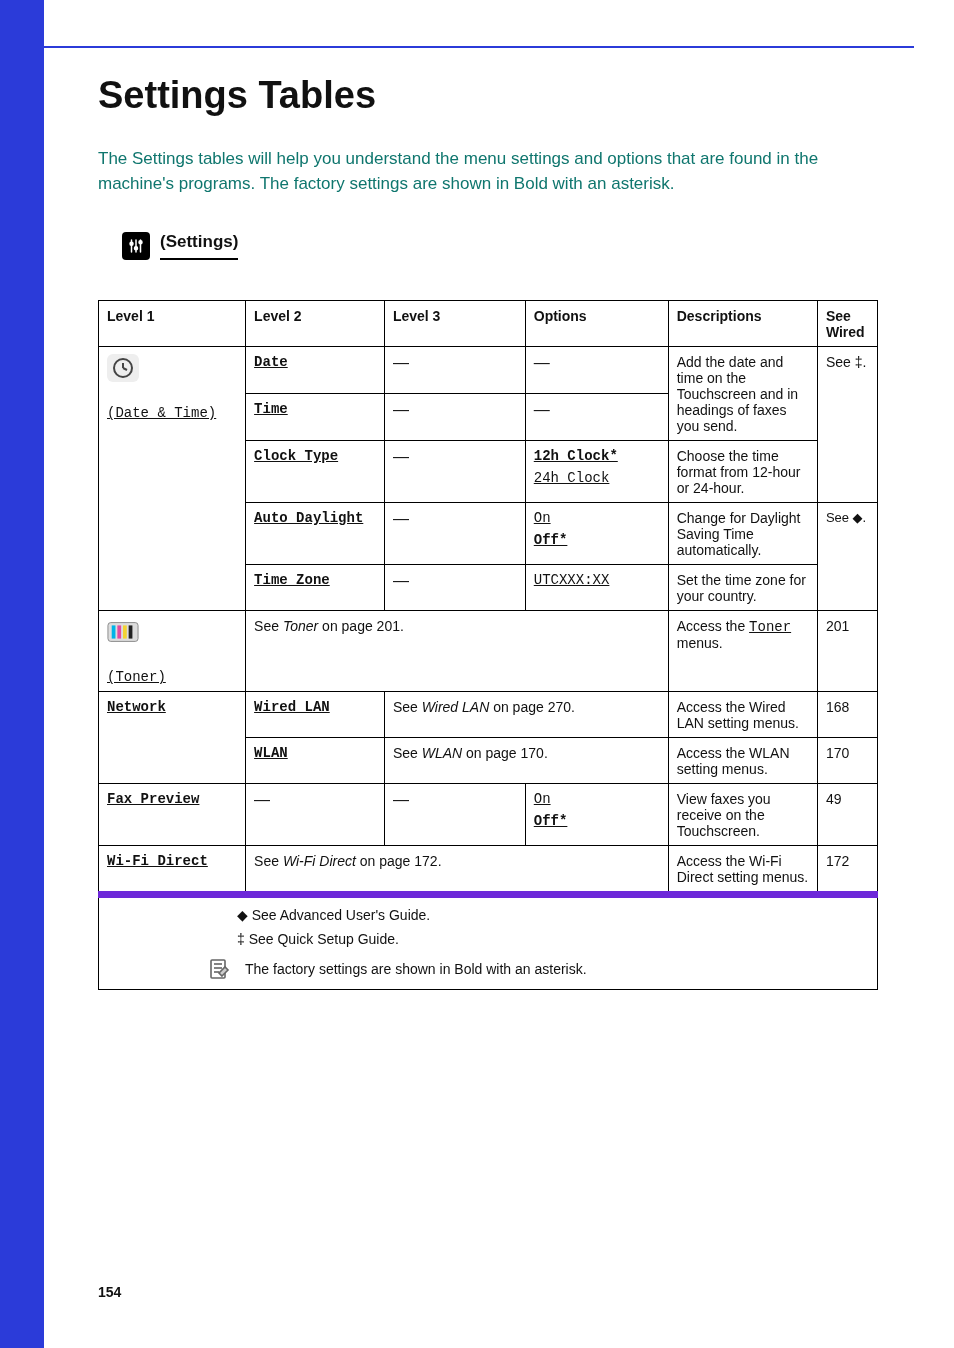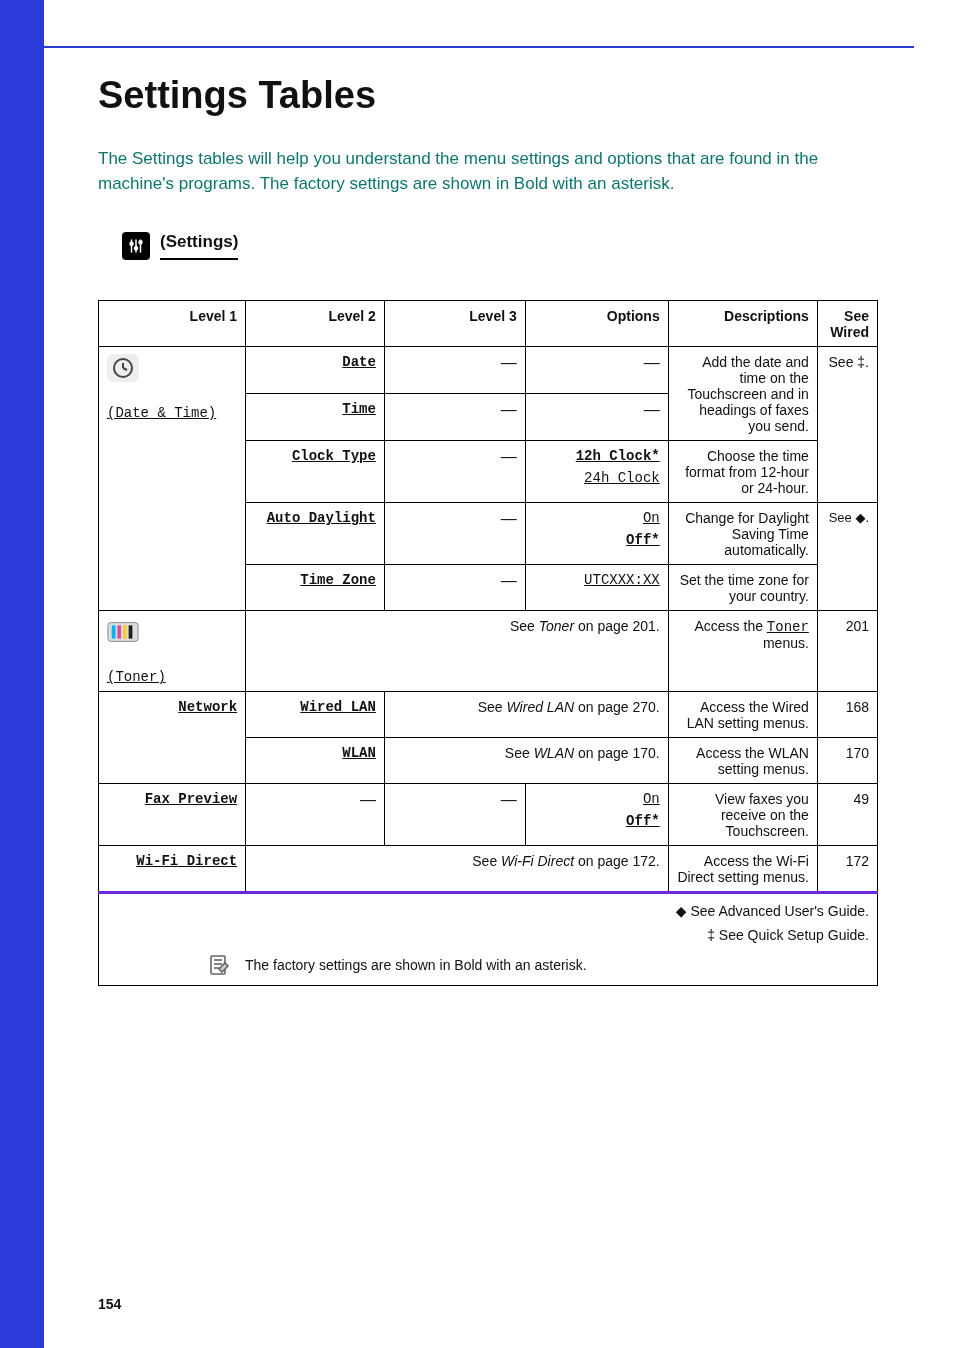--- a/index.html
+++ b/index.html
@@ -48,21 +48,21 @@
   table.settings {
     width: 100%;
     border-collapse: collapse;
     font-size: 14px;
     color: #111;
   }
   table.settings th, table.settings td {
     border: 1px solid #000;
     padding: 7px 8px 6px 8px;
     vertical-align: top;
-    text-align: right;
+    text-align: left;
   }
   table.settings th { font-weight: 700; }
   .mono { font-family: "Courier New", Courier, monospace; text-decoration: underline; }
   .bold { font-weight: 700; }
   .ital { font-style: italic; }
   .center { text-align: center; }
 
   .icon-box {
     display: flex; flex-direction: column; align-items: flex-start; gap: 23px;
   }
@@ -79,21 +79,21 @@
   .col-options{ width: 138px; }
   .col-desc   { width: 144px; }
   .col-page   { width: 58px; text-align:center; }
   .em-dash { font-size: 16px; }
 
   .footer-row td { border-top: 1px solid #000; }
 
   .page-num {
     position: absolute;
     left: 98px;
-    bottom: 36px;
+    bottom: 48px;
     font-size: 14px;
     font-weight: 700;
     color: #111;
   }
 
   .diamond { font-size: 13px; }
 </style>
 </head>
 <body>
 
@@ -250,21 +250,21 @@
         <tr>
           <td class="mono bold">Wi-Fi Direct</td>
           <td colspan="3">
             <span>See </span><span class="ital">Wi-Fi Direct</span><span> on page 172.</span>
           </td>
           <td>Access the Wi-Fi Direct setting menus.</td>
           <td class="center">172</td>
         </tr>
 
         <tr class="footer-row">
-          <td colspan="6" style="border-top:3px solid #6d28d9;">
+          <td colspan="6" style="border-top:7px solid #6d28d9;">
             <div style="padding-left:130px;">
               <div style="margin:2px 0 8px 0;">◆ See Advanced User's Guide.</div>
               <div style="margin-bottom:8px;">‡ See Quick Setup Guide.</div>
             </div>
             <div style="display:flex; align-items:center; gap:10px; padding-left:96px;">
               <span class="icon-note">
                 <svg width="24" height="24" viewBox="0 0 24 24" fill="none" stroke="#666" stroke-width="1.6">
                   <rect x="4" y="3" width="14" height="18" rx="1"></rect>
                   <line x1="7" y1="7" x2="15" y2="7"></line>
                   <line x1="7" y1="11" x2="15" y2="11"></line>

